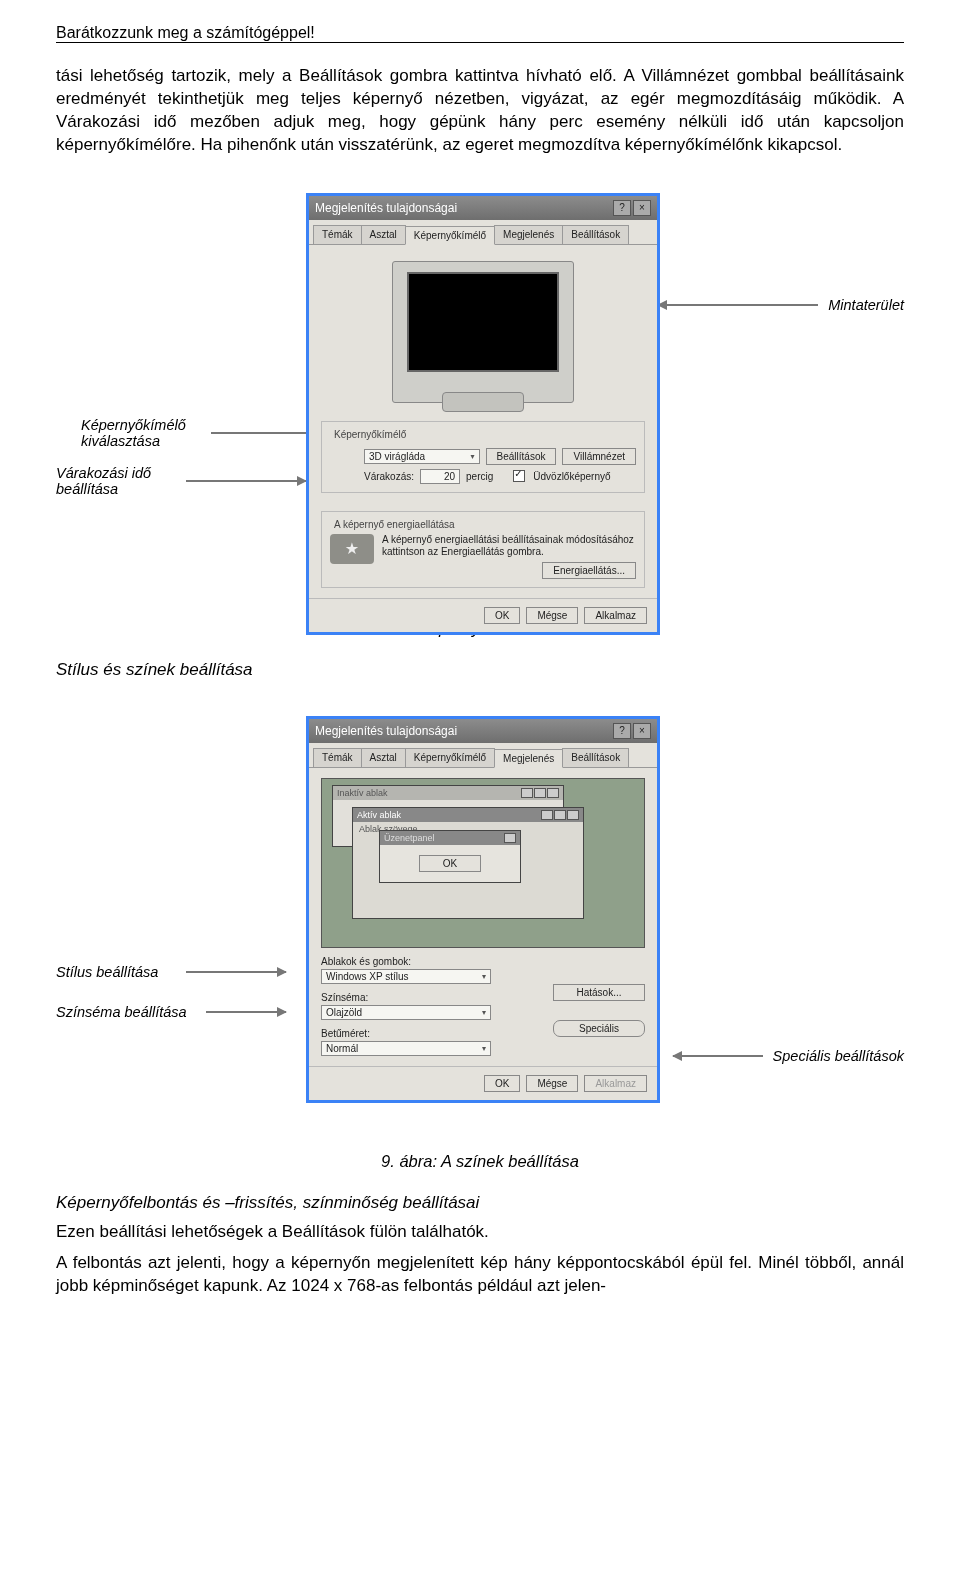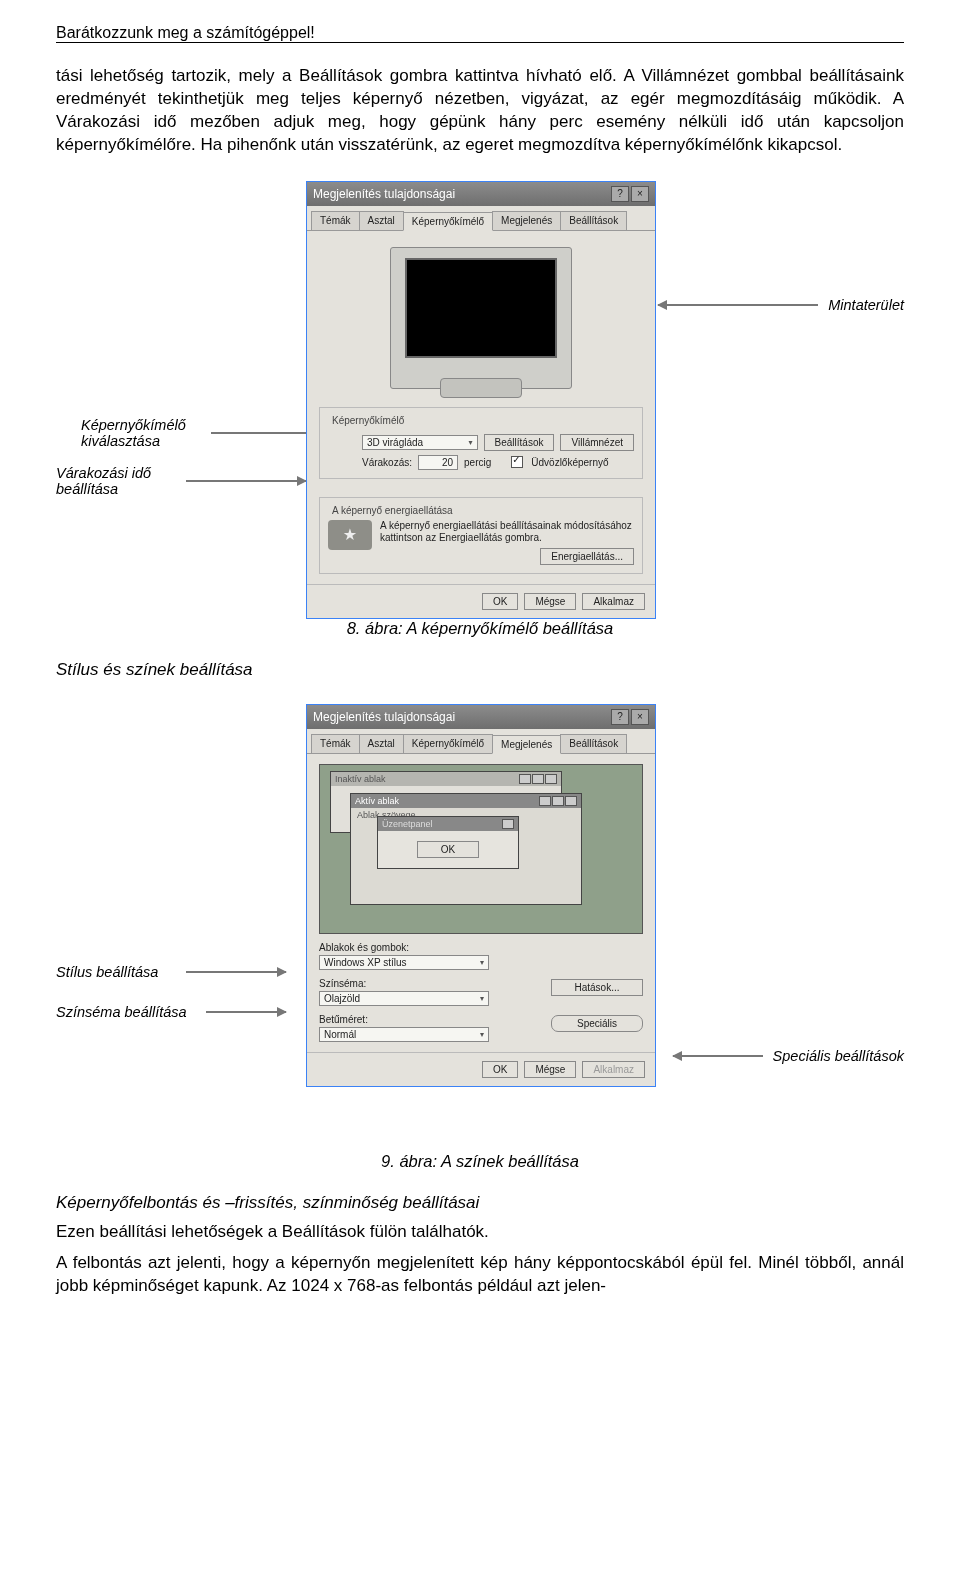--- a/index.html
+++ b/index.html
@@ -17,23 +17,23 @@
     margin-bottom:22px;
   }
   p { margin:0 0 8px 0; line-height:1.35; text-align:justify; }
   .caption { font-style:italic; text-align:center; margin:22px 0; font-size:16.5px;}
   .subhead { font-style:italic; margin-top:18px; margin-bottom:8px; font-size:17px;}
   .pagenum { text-align:center; margin-top:30px; font-size:16px;}
   
   .figwrap { position:relative; margin:20px 0 0 0; }
   .dialog {
     background:#d6d4cf;
-    border:1px solid #3b82f6;
+    border:3px solid #3b82f6;
     width:348px;
-    margin:4px auto;
+    margin:16px auto;
     font-size:11px;
     color:#222;
   }
   .titlebar {
     background:linear-gradient(#8c8c8c,#6e6e6e);
     color:#fff;
     padding:4px 6px;
     display:flex; justify-content:space-between; align-items:center;
     font-size:12px;
   }
@@ -107,21 +107,21 @@
   .win .tb .b{width:10px;height:8px;background:#ccc;border:1px solid #555;}
   .win.inact{top:6px;left:10px;width:230px;height:60px;}
   .win.inact .tb{background:#b5b5b0;color:#555;}
   .win.act{top:28px;left:30px;width:230px;height:110px;background:#dcdad3;}
   .msgbox{position:absolute;top:22px;left:26px;width:140px;background:#e6e4de;border:1px solid #444;}
   .msgbox .mtb{background:#888;color:#ddd;font-size:9px;padding:2px 4px;display:flex;justify-content:space-between;}
   .msgbox .mbtn{margin:10px auto;display:block;}
 
   .formrow { margin-top:8px; font-size:10px;}
   .formrow .lbl { display:block; margin-bottom:2px;}
-  .twocol { display:flex; justify-content:space-between; align-items:center; gap:0;}
+  .twocol { display:flex; justify-content:space-between; align-items:flex-start; gap:0;}
   .sel2 { width:160px;}
 
 </style>
 </head>
 <body>
 
 <div class="page">
   <div class="running-head">Barátkozzunk meg a számítógéppel!</div>
 
   <p>tási lehetőség tartozik, mely a Beállítások gombra kattintva hívható elő. A Villámnézet gombbal beállításaink eredményét tekinthetjük meg teljes képernyő nézetben, vigyázat, az egér megmozdításáig működik. A Várakozási idő mezőben adjuk meg, hogy gépünk hány perc esemény nélküli idő után kapcsoljon képernyőkímélőre. Ha pihenőnk után visszatérünk, az egeret megmozdítva képernyőkímélőnk kikapcsol.</p>

